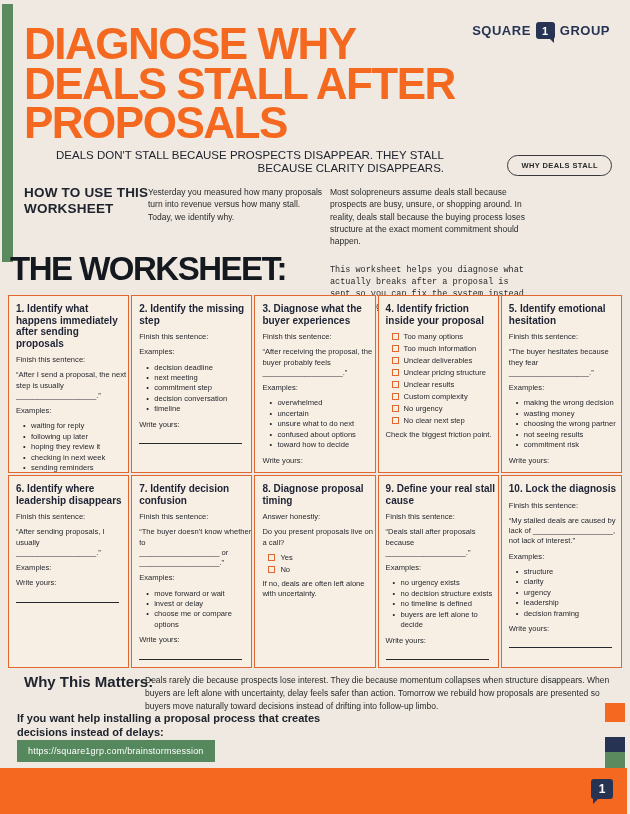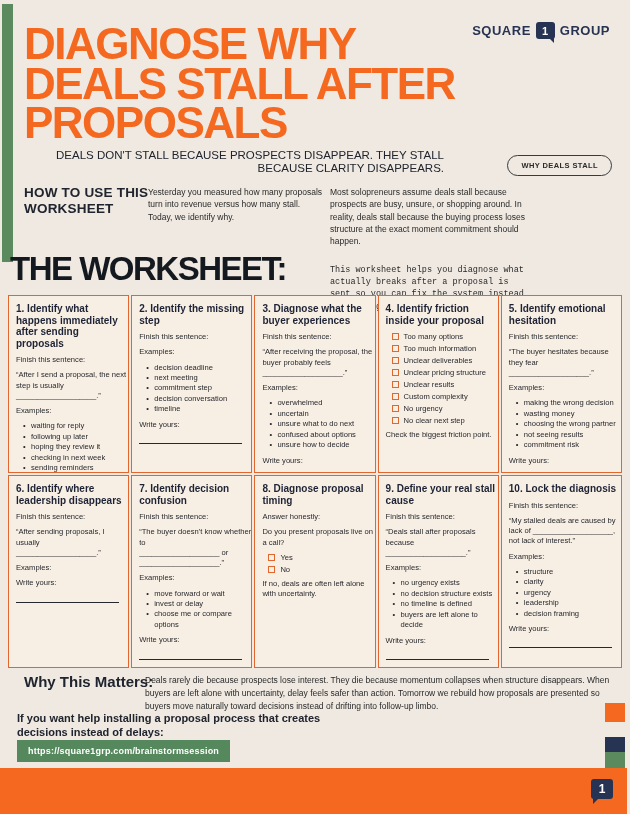--- a/index.html
+++ b/index.html
@@ -54,21 +54,21 @@
   .check-row { display:flex; align-items:flex-start; gap:5px; margin:2.5px 0 2.5px 6px; }
   .check-box { flex:0 0 auto; width:7px; height:7px; border:1.2px solid #E2672E; margin-top:1px; background:transparent; }
   .check-label { font-size:7.6px; line-height:1.25; color:#26282e; }
   .write-line { width:92%; border-bottom:1.3px solid #26282e; height:9px; margin-top:2px; }
 
   
   .why-heading { position:absolute; left:24px; top:673px; font-size:15px; font-weight:bold; color:#20242e; }
   .why-text { position:absolute; left:145px; top:674px; width:468px; font-size:8.5px; line-height:1.5; color:#2a2a2a; }
   .cta { position:absolute; left:17px; top:712px; width:340px; font-size:11px; font-weight:bold; color:#20242e; line-height:1.25; }
   .link-btn { position:absolute; left:17px; top:740px; background:#55885C; color:#ffffff;
-    font-size:9px; font-weight:bold; padding:6px 11px; border:none; letter-spacing:.2px; cursor:pointer; }
+    font-size:9px; font-weight:normal; padding:6px 11px; border:none; letter-spacing:.2px; cursor:pointer; }
 
   .sq { position:absolute; right:5px; width:20px; }
   .sq.orange { top:703px; height:19px; background:#F4691F; }
   .sq.navy   { top:737px; height:15px; background:#273352; }
   .sq.green  { top:752px; height:16px; background:#5B8A5E; }
 
   .footer-band { position:absolute; left:0; right:3px; bottom:0; height:46px; background:#F4691F; }
   .page-badge { position:absolute; right:14px; top:11px; width:22px; height:20px; font-size:12px; }
 </style>
 </head>
@@ -137,21 +137,21 @@
         <h3>3. Diagnose what the buyer experiences</h3>
         <p>Finish this sentence:</p>
         <p>“After receiving the proposal, the buyer probably feels
 ___________________.”</p>
         <p>Examples:</p>
         <ul>
           <li>overwhelmed</li>
           <li>uncertain</li>
           <li>unsure what to do next</li>
           <li>confused about options</li>
-          <li>unsure how to decide</li>
+          <li>toward how to decide</li>
         </ul>
         <p>Write yours:</p>
         <div class="write-line"></div>
       </div>
       <div class="card">
         <h3>4. Identify friction inside your proposal</h3>
         <div class="check-row">
           <span class="check-box"></span>
           <span class="check-label">Too many options</span>
         </div>

